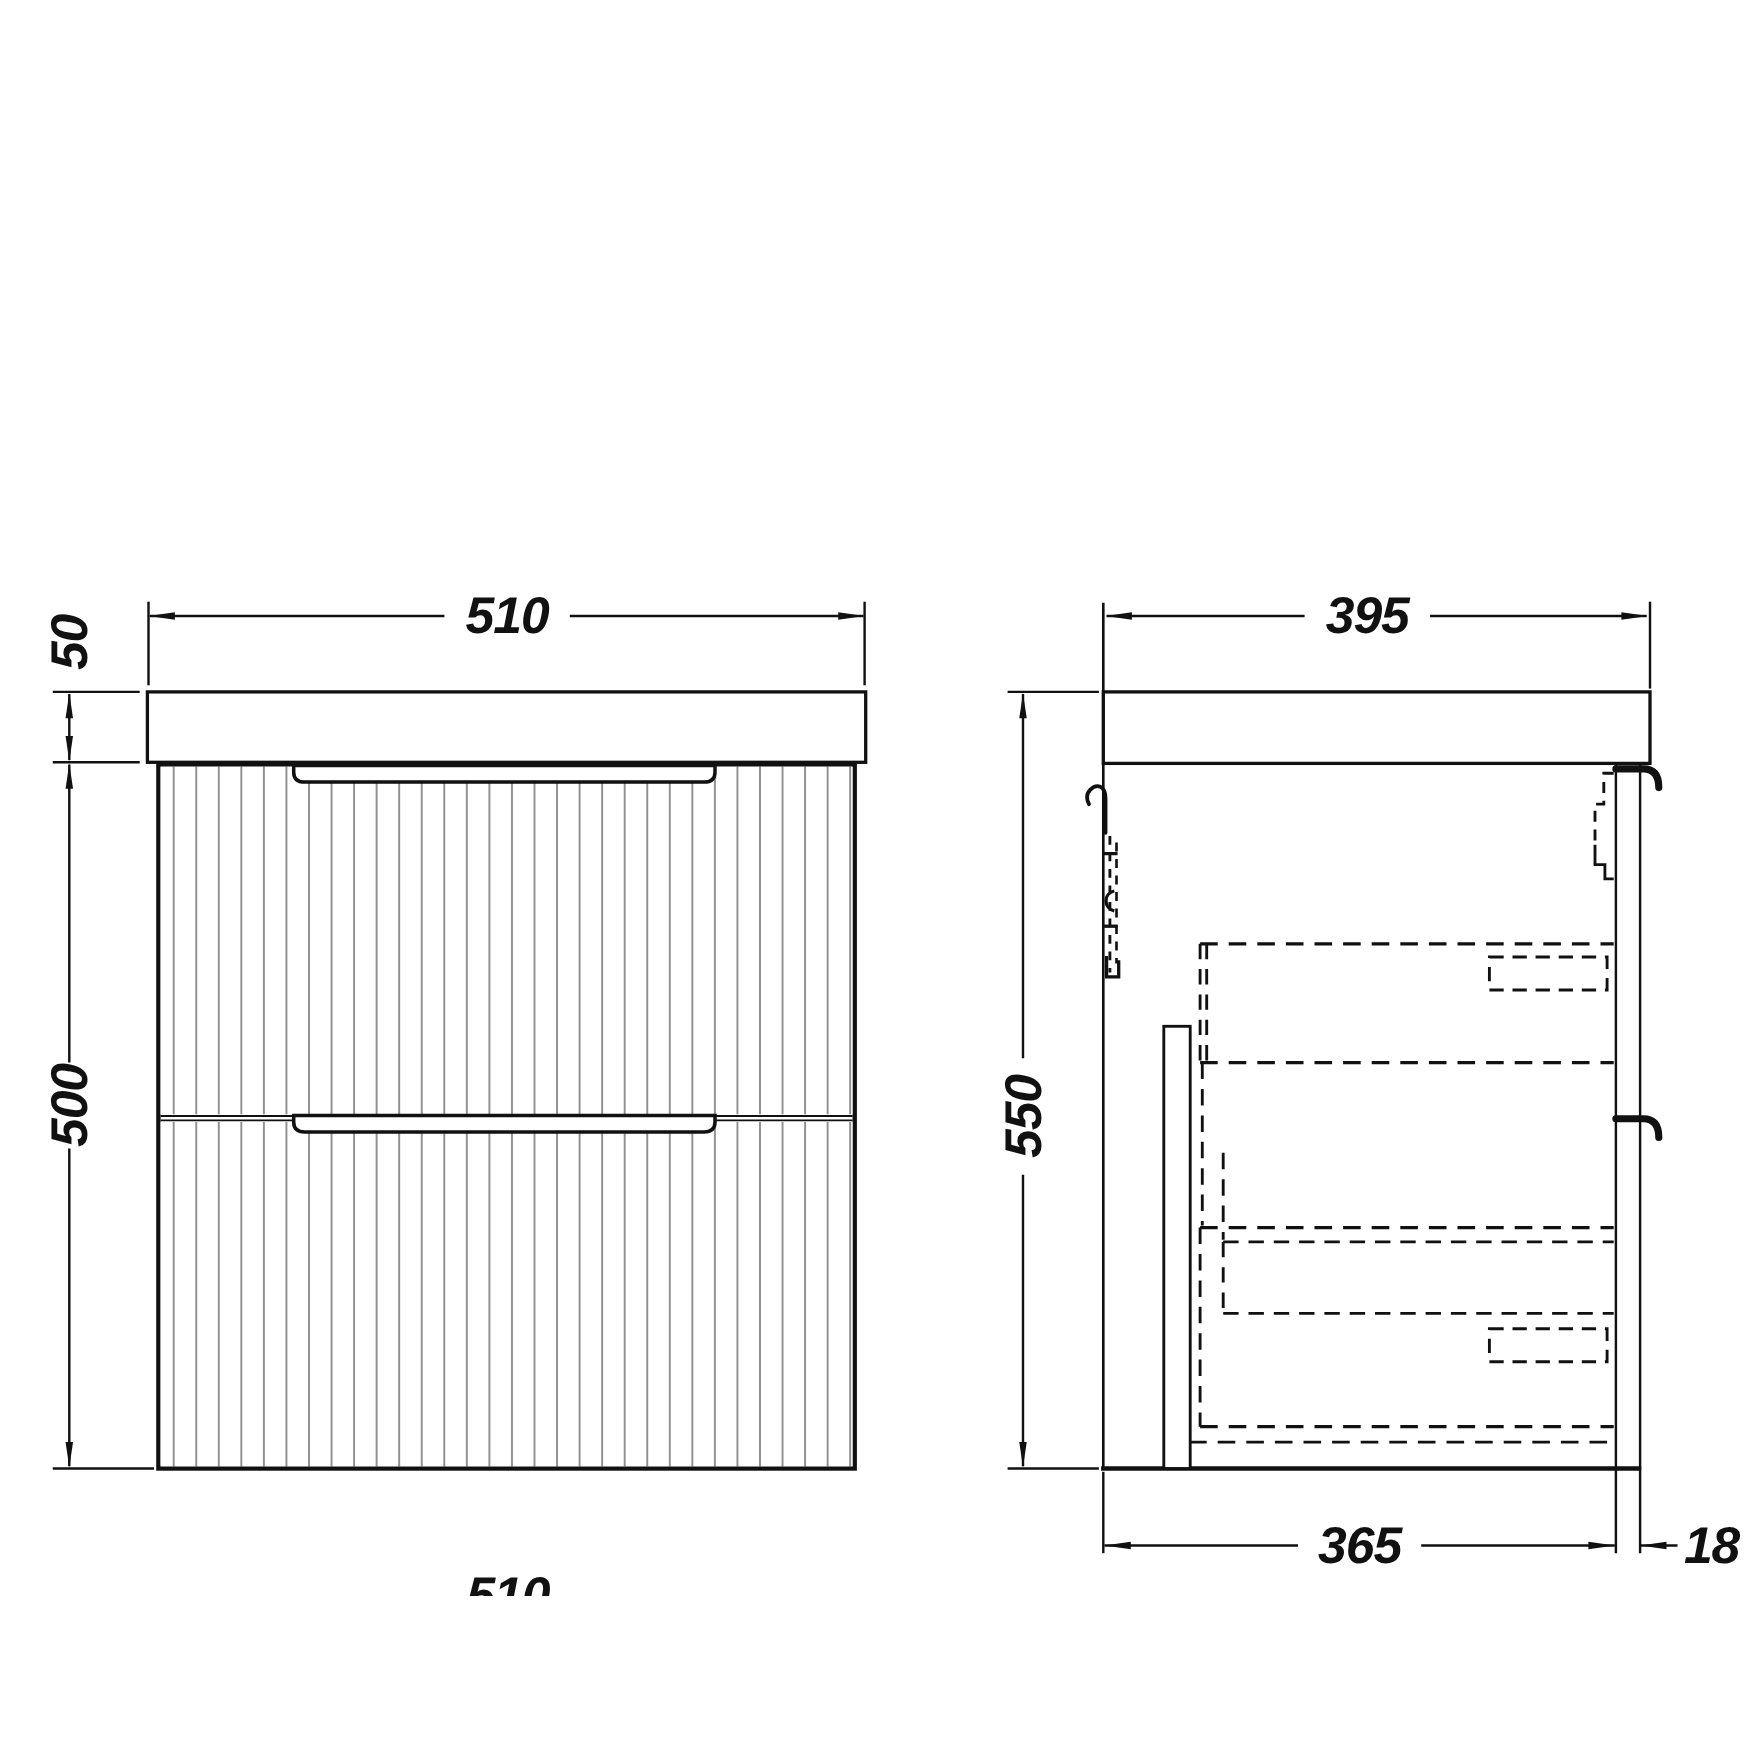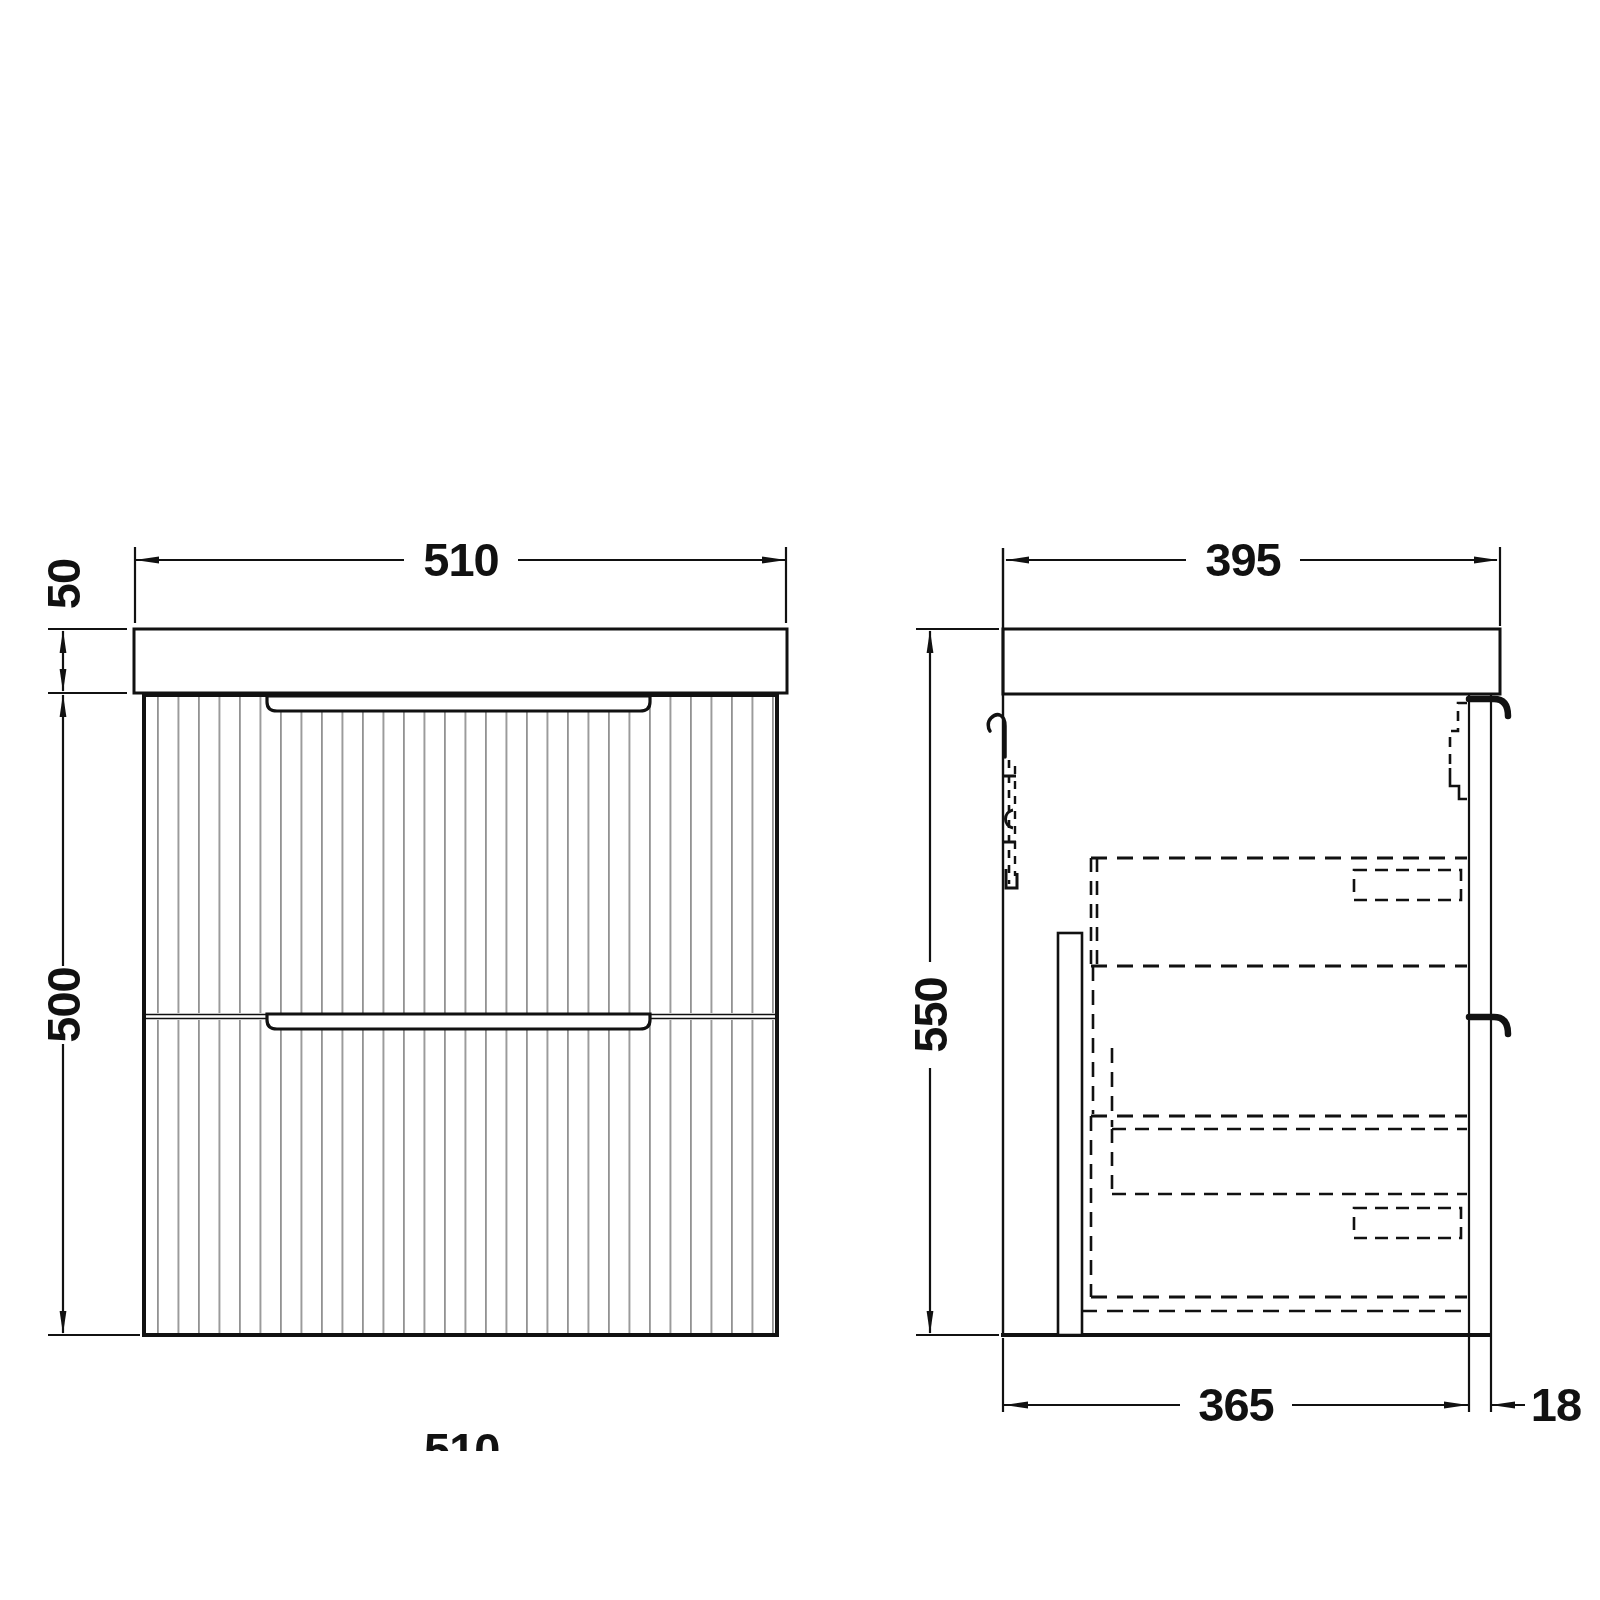--- a/index.html
+++ b/index.html
@@ -1,20 +1,20 @@
 <!DOCTYPE html>
 <html><head>
 <meta charset="utf-8">
 <style>
   html,body{
     margin:0;padding:0;background:#ffffff;
     font-family:"Liberation Sans", sans-serif;
   }
   .stage{
-    position:relative;width:1600px;height:1600px;background:#ffffff;overflow:hidden;
+    position:relative;width:1600px;height:1600px;background:#ffffff;overflow:hidden;font-style:italic;
   }
   svg{display:block}
   .dim{
     font-family:"Liberation Sans", sans-serif;
     font-weight:700;
     font-size:47px;
     letter-spacing:-1px;
     fill:#111111;
   }
   .tc{text-anchor:middle;dominant-baseline:central;}

